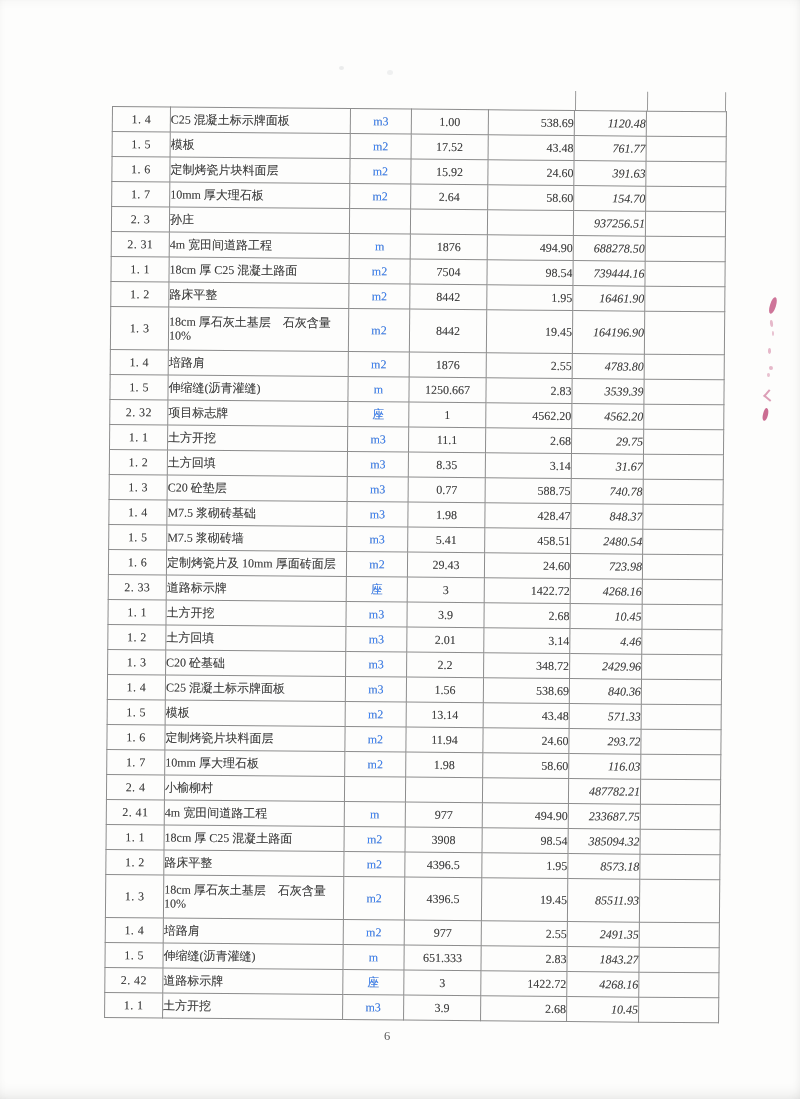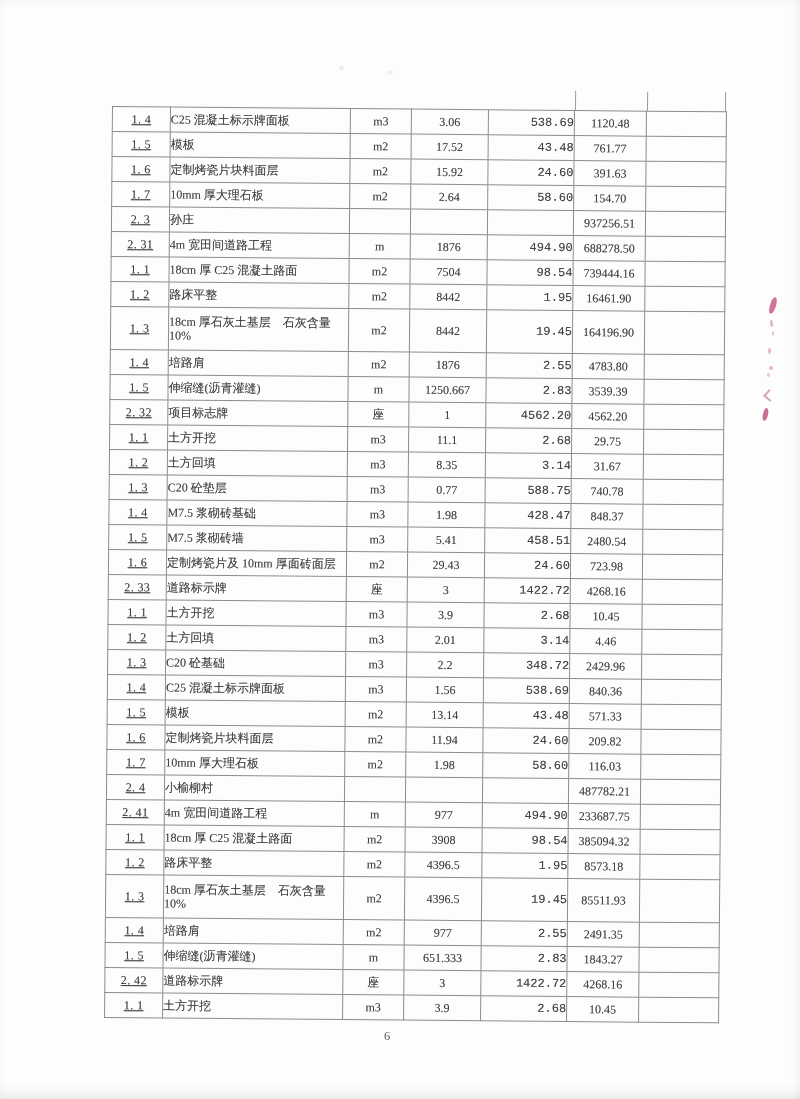--- a/index.html
+++ b/index.html
@@ -26,27 +26,27 @@
     color:#414141;
   }
   .cost-table td {
     border:1px solid #8d8d8d;
     font-size:12px; line-height:14px;
     padding:0; overflow:hidden;
     text-shadow:0 0 .5px rgba(80,80,80,.45);
   }
   .cost-table tr { height:25px; }
   .cost-table tr.tall { height:43px; }
-  .c-no     { text-align:center; letter-spacing:.4px;text-decoration:underline; }
+  .c-no     { text-align:center; letter-spacing:.4px; }
   .c-desc   { text-align:left; padding:1px 4px 0 8px; font-size:12.5px;
               white-space:pre-line; line-height:19px; }
-  .c-unit   { text-align:center; font-size:11.5px; color:#404040; }
+  .c-unit   { text-align:center; font-size:11.5px; color:#3b82f6; }
   .c-qty    { text-align:center; }
-  .c-price  { text-align:right; padding-right:20px;font-family:Liberation Mono, monospace; }
-  .c-amount { text-align:center; padding-right:24px; }
+  .c-price  { text-align:right; padding-right:20px; }
+  .c-amount { text-align:right; padding-right:24px;font-style:italic; }
   
   .stub { position:absolute; width:1px; height:19px; top:-19px; background:#9b9b9b; }
   .stub-1 { left:463px; } .stub-2 { left:535px; } .stub-3 { left:613px; }
   
   .red-mark { position:absolute; background:#c2537f; border-radius:45% 55% 50% 50%; }
   .rm1 { left:770px; top:297px; width:6px; height:17px; transform:rotate(18deg); opacity:.8; }
   .rm2 { left:770px; top:320px; width:3px; height:7px;  transform:rotate(-6deg); opacity:.4; }
   .rm3 { left:772px; top:331px; width:2px; height:5px;  opacity:.35; }
   .rm4 { left:768px; top:348px; width:3px; height:6px;  opacity:.4; }
   .rm5 { left:769px; top:366px; width:4px; height:4px;  opacity:.4; }
@@ -81,21 +81,21 @@
         <col style="width:77px">
           <col style="width:86px">
           <col style="width:72px">
         <col style="width:80px">
       </colgroup>
       <tbody id="tbody">
           <tr>
             <td class="c-no">1. 4</td>
             <td class="c-desc">C25 混凝土标示牌面板</td>
             <td class="c-unit">m3</td>
-            <td class="c-qty">3.06</td>
+            <td class="c-qty">1.00</td>
             <td class="c-price">538.69</td>
             <td class="c-amount">1120.48</td>
             <td class="c-blank"></td>
           </tr>
           <tr>
             <td class="c-no">1. 5</td>
             <td class="c-desc">模板</td>
             <td class="c-unit">m2</td>
             <td class="c-qty">17.52</td>
             <td class="c-price">43.48</td>
@@ -300,21 +300,21 @@
             <td class="c-price">43.48</td>
             <td class="c-amount">571.33</td>
             <td class="c-blank"></td>
           </tr>
           <tr>
             <td class="c-no">1. 6</td>
             <td class="c-desc">定制烤瓷片块料面层</td>
             <td class="c-unit">m2</td>
             <td class="c-qty">11.94</td>
             <td class="c-price">24.60</td>
-            <td class="c-amount">209.82</td>
+            <td class="c-amount">293.72</td>
             <td class="c-blank"></td>
           </tr>
           <tr>
             <td class="c-no">1. 7</td>
             <td class="c-desc">10mm 厚大理石板</td>
             <td class="c-unit">m2</td>
             <td class="c-qty">1.98</td>
             <td class="c-price">58.60</td>
             <td class="c-amount">116.03</td>
             <td class="c-blank"></td>

